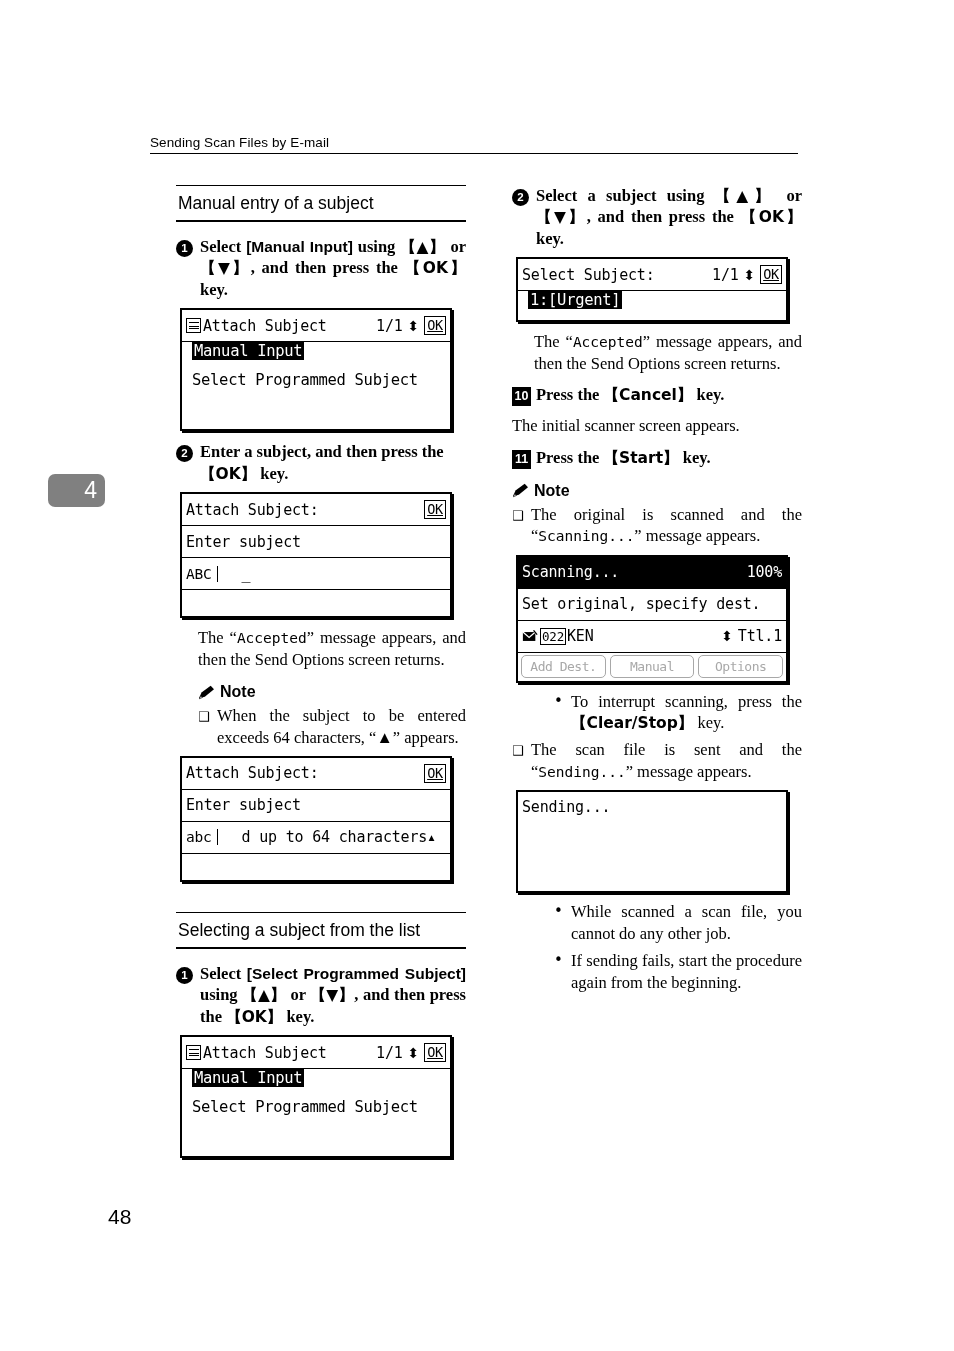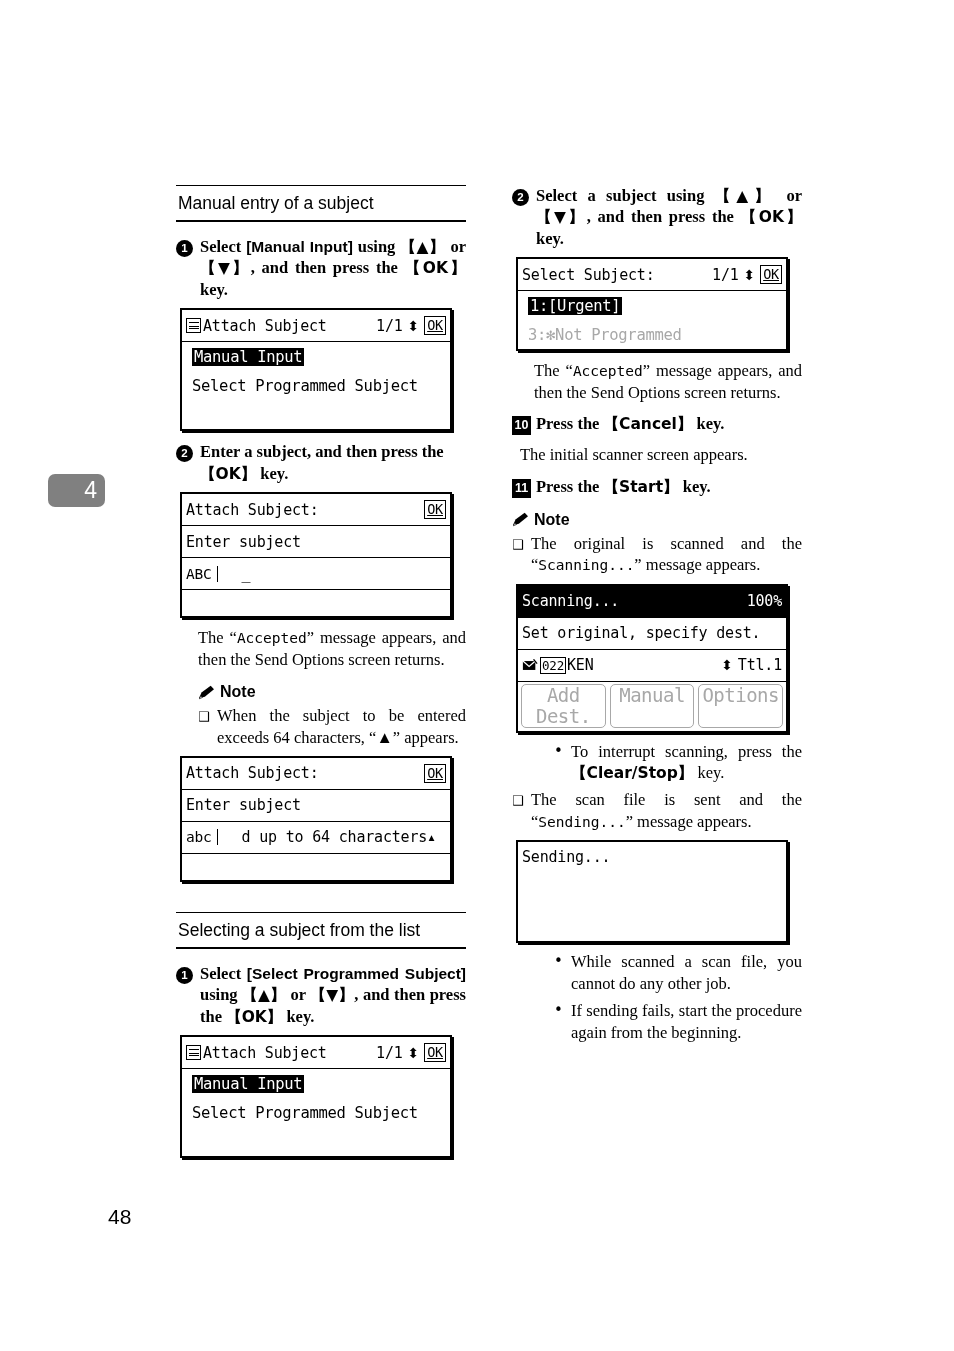--- a/index.html
+++ b/index.html
@@ -153,21 +153,21 @@
     height:32px; display:flex; align-items:center;
     padding:0 4px; font-size:15px; white-space:nowrap;
     letter-spacing:-0.2px;
   }
   .lcd-row:last-child { border-bottom:none; }
   .lcd-row.plain { border-bottom:none; }
   .lcd-row.inv { background:#000; color:#fff; }
   .lcd-row.blank { height:26px; }
 
   .lcd-list-row {
-    height:29px; display:flex; align-items:center;
+    height:29px; display:flex; align-items:flex-start;
     padding:0 4px 0 10px; font-size:15.5px; white-space:nowrap;
     letter-spacing:-0.3px;
   }
   .hl { background:#000; color:#fff; padding:0 2px; }
   .dim { color:#a8a8a8; }
 
   .spacer { flex:1 1 auto; }
 
   .menu-ico {
     display:inline-block; width:15px; height:15px;
@@ -193,36 +193,40 @@
     font-size:12.5px; line-height:15px; padding:0 1px;
     font-family:"DejaVu Sans Mono", monospace; margin-right:1px;
   }
 
   .btn-row {
     display:flex; gap:4px; padding:2px 3px 3px 3px;
     border-bottom:none;
   }
   .lcd-btn {
     flex:1 1 0; border:1.4px solid #a8a8a8; border-radius:5px;
-    text-align:center; font-size:19px; color:#a8a8a8;
+    text-align:center; font-size:13px; color:#a8a8a8;
     font-family:"DejaVu Sans Mono", monospace;
     line-height:21px; letter-spacing:-0.5px;
   }
 
   .abc-cell {
     border-right:1.4px solid #000; padding-right:5px; margin-right:24px;
     font-size:14.5px;
   }
   .caret { font-weight:bold; }
 </style>
 </head>
 <body>
 
 <div class="page">
 
+  <div class="header-area">
+    <div class="header-title">Sending Scan Files by E-mail</div>
+    <div class="header-rule"></div>
+  </div>
 
   <div class="chapter-tab">4</div>
 
   <div class="page-number">48</div>
 
   <div class="col col-left">
 
     <div class="sec-head">
       <div class="rule-top"></div>
       <div class="txt">Manual entry of a subject</div>
@@ -354,34 +358,31 @@
       <div class="lcd-row">
         <span>Select Subject:</span>
         <span class="spacer"></span>
         <span>1/1</span>
         <span class="updown">⬍</span>
         <span class="okbtn">OK</span>
       </div>
       <div class="lcd-list-row">
         <span class="hl">1:[Urgent]</span>
       </div>
-      <div class="lcd-list-row">
-        <span class="dim">3:✻Not Programmed</span>
-      </div>
     </div>
 
     <div class="para"><span>The “</span><span class="mono">Accepted</span><span>” message appears, and then the Send Options screen returns.</span></div>
 
     <div class="step">
       <div class="step-marker">
         <span class="boxnum">10</span>
       </div>
       <div class="step-text nojust"><span>Press the </span><span class="key brk">【Cancel】</span><span> key.</span></div>
     </div>
-    <div class="para" style="margin-left:8px;">The initial scanner screen appears.</div>
+    <div class="para" style="margin-left:0;">The initial scanner screen appears.</div>
 
     <div class="step">
       <div class="step-marker">
         <span class="boxnum">11</span>
       </div>
       <div class="step-text nojust"><span>Press the </span><span class="key brk">【Start】</span><span> key.</span></div>
     </div>
 
     <div class="note-head flush">
       <svg class="pencil-ico" viewBox="0 0 20 18">

